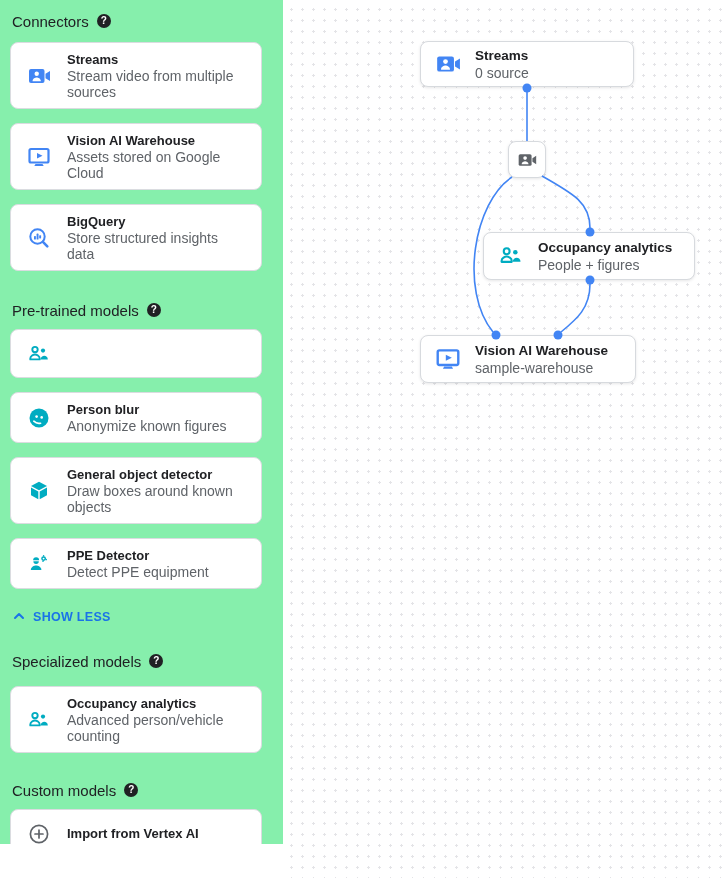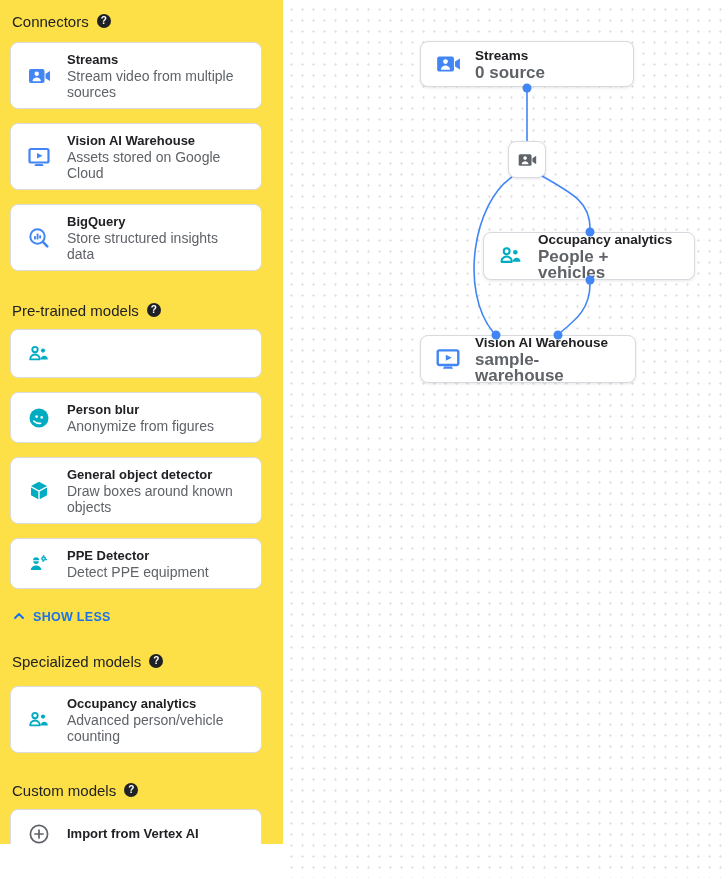--- a/index.html
+++ b/index.html
@@ -2,21 +2,21 @@
 <html><head>
 <meta charset="utf-8">
 <style>
   * { margin:0; padding:0; box-sizing:border-box; }
   html,body { width:725px; height:878px; overflow:hidden; background:#fff;
     font-family:"Liberation Sans", sans-serif; color:#202124; }
   .app { position:relative; width:725px; height:878px; }
 
   
   .sidebar { position:absolute; left:0; top:0; width:283px; height:844px;
-    background:#fde047; padding:12px 0 0 10px; overflow:hidden; }
+    background:#86efac; padding:12px 0 0 10px; overflow:hidden; }
   .section-header { display:flex; align-items:center; gap:8px; margin-left:2px;
     font-size:15px; color:#202124; height:18px; }
   .help-icon { width:14px; height:14px; border-radius:50%; background:#202124;
     color:#fff; font-size:10px; font-weight:bold; display:inline-flex;
     align-items:center; justify-content:center; line-height:1; cursor:pointer; }
   .card { width:252px; min-height:49px; background:#fff; border:1px solid #dadce0;
     border-radius:8px; display:flex; align-items:center; gap:16px;
     padding:8px 12px 8px 16px; margin-bottom:14px; cursor:pointer; }
   .card .icon { flex:0 0 24px; width:24px; height:24px; }
   .card-title { font-size:13px; font-weight:600; color:#202124; line-height:17px; }
@@ -33,21 +33,21 @@
   
   .canvas { position:absolute; left:283px; top:0; width:442px; height:878px;
     background:#fff;
     background-image:radial-gradient(circle, #e4e4e7 1.1px, transparent 1.4px);
     background-size:11px 11px; background-position:3px 4px; }
   .node { position:absolute; background:#fff; border:1px solid #d7dade;
     border-radius:8px; display:flex; align-items:center; gap:14px;
     padding:0 14px; box-shadow:0 1px 3px rgba(60,64,67,.13); cursor:grab; }
   .node .icon { flex:0 0 26px; width:26px; height:26px; }
   .node-title { font-size:13.5px; font-weight:600; color:#202124; line-height:18px; }
-  .node-sub { font-size:17px; color:#5f6368; line-height:16px;font-weight:bold; }
+  .node-sub { font-size:14px; color:#5f6368; line-height:16px; }
   .node-streams   { left:137px; top:41px;  width:214px; height:46px; }
   .node-mini      { left:225px; top:141px; width:38px;  height:37px;
     justify-content:center; padding:0; gap:0; }
   .node-mini .icon { flex:0 0 20px; width:20px; height:20px; }
   .node-occupancy { left:200px; top:232px; width:212px; height:48px; }
   .node-warehouse { left:137px; top:335px; width:216px; height:48px; }
   .edges { position:absolute; left:0; top:0; width:442px; height:878px;
     pointer-events:none; }
 </style>
 </head>
@@ -127,21 +127,21 @@
       <span class="icon">
         <svg viewBox="0 0 24 24" width="24" height="24">
           <circle cx="12" cy="12" r="9.5" fill="#00acc1"></circle>
           <circle cx="9.6" cy="10.6" r="1.3" fill="#fff"></circle>
           <circle cx="14.7" cy="11.4" r="1.3" fill="#fff"></circle>
           <path d="M6.8 15.2 q3 2.9 6.8 2" fill="none" stroke="#fff" stroke-width="1.6" stroke-linecap="round"></path>
         </svg>
       </span>
       <span>
         <div class="card-title">Person blur</div>
-        <div class="card-sub">Anonymize from figures</div>
+        <div class="card-sub">Anonymize known figures</div>
       </span>
     </div>
 
     <div class="card">
       <span class="icon">
         <svg viewBox="0 0 24 24" width="24" height="24">
           <path d="M12 2.8 L20 7 L12 11.2 L4 7 Z" fill="#00acc1"></path>
           <path d="M4 8.4 V16.2 L11.3 20.2 V12.4 Z" fill="#00acc1"></path>
           <path d="M20 8.4 V16.2 L12.7 20.2 V12.4 Z" fill="#00acc1"></path>
         </svg>
@@ -255,21 +255,21 @@
       <span class="icon">
         <svg viewBox="0 0 24 24" width="26" height="26">
           <circle cx="8" cy="7.6" r="2.7" fill="none" stroke="#00acc1" stroke-width="1.9"></circle>
           <path d="M3.3 17.4 v-0.9 c0-2.7 3.2-4 4.7-4 s4.7 1.3 4.7 4 v0.9 z" fill="none" stroke="#00acc1" stroke-width="1.9" stroke-linejoin="round"></path>
           <circle cx="16" cy="8.6" r="2.1" fill="#00acc1"></circle>
           <path d="M13.6 17.4 c0-2.5 2.1-3.7 3.6-3.7 1.9 0 3.6 1.3 3.6 3.7 z" fill="#00acc1"></path>
         </svg>
       </span>
       <span>
         <div class="node-title">Occupancy analytics</div>
-        <div class="node-sub">People + vehicles</div>
+        <div class="node-sub">People + figures</div>
       </span>
     </div>
 
     <div class="node node-warehouse">
       <span class="icon">
         <svg viewBox="0 0 24 24" width="26" height="26">
           <rect x="2.5" y="4" width="19" height="13.5" rx="1.5" fill="none" stroke="#4285f4" stroke-width="2.2"></rect>
           <polygon points="10,8 15.5,10.75 10,13.5" fill="#4285f4"></polygon>
           <path d="M8.5 19 h7 l1.2 2 h-9.4 z" fill="#4285f4"></path>
         </svg>

